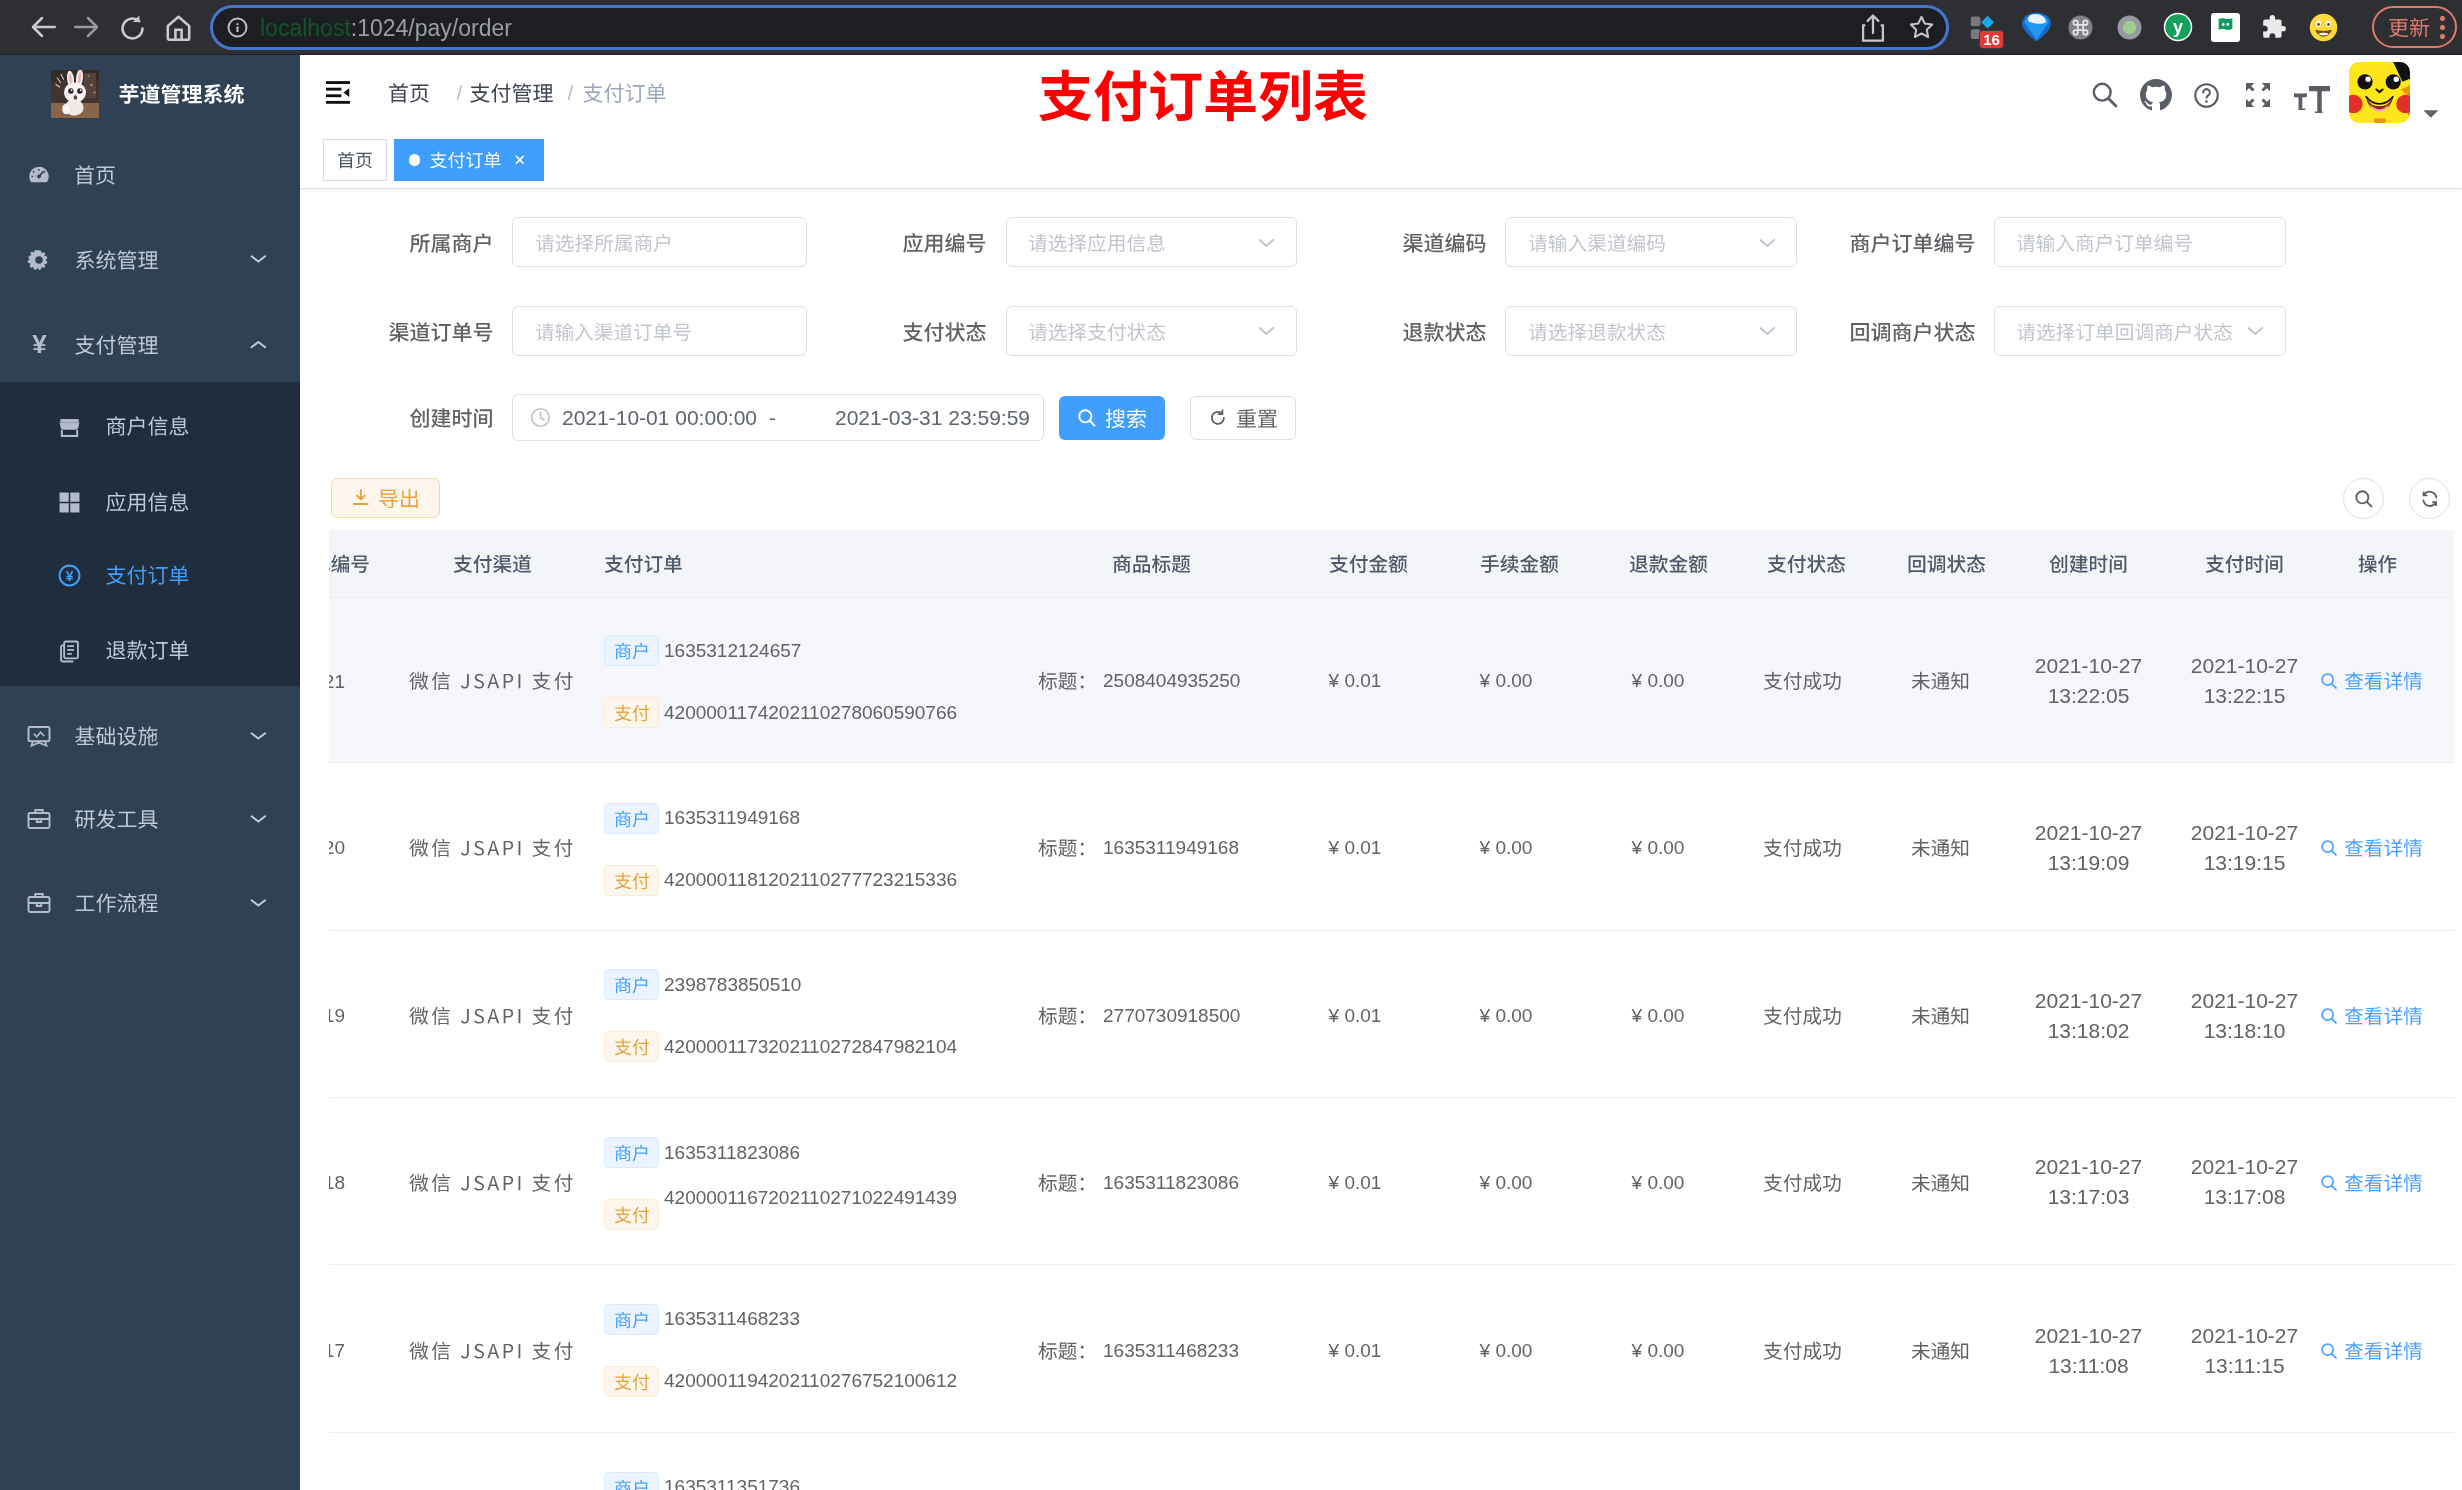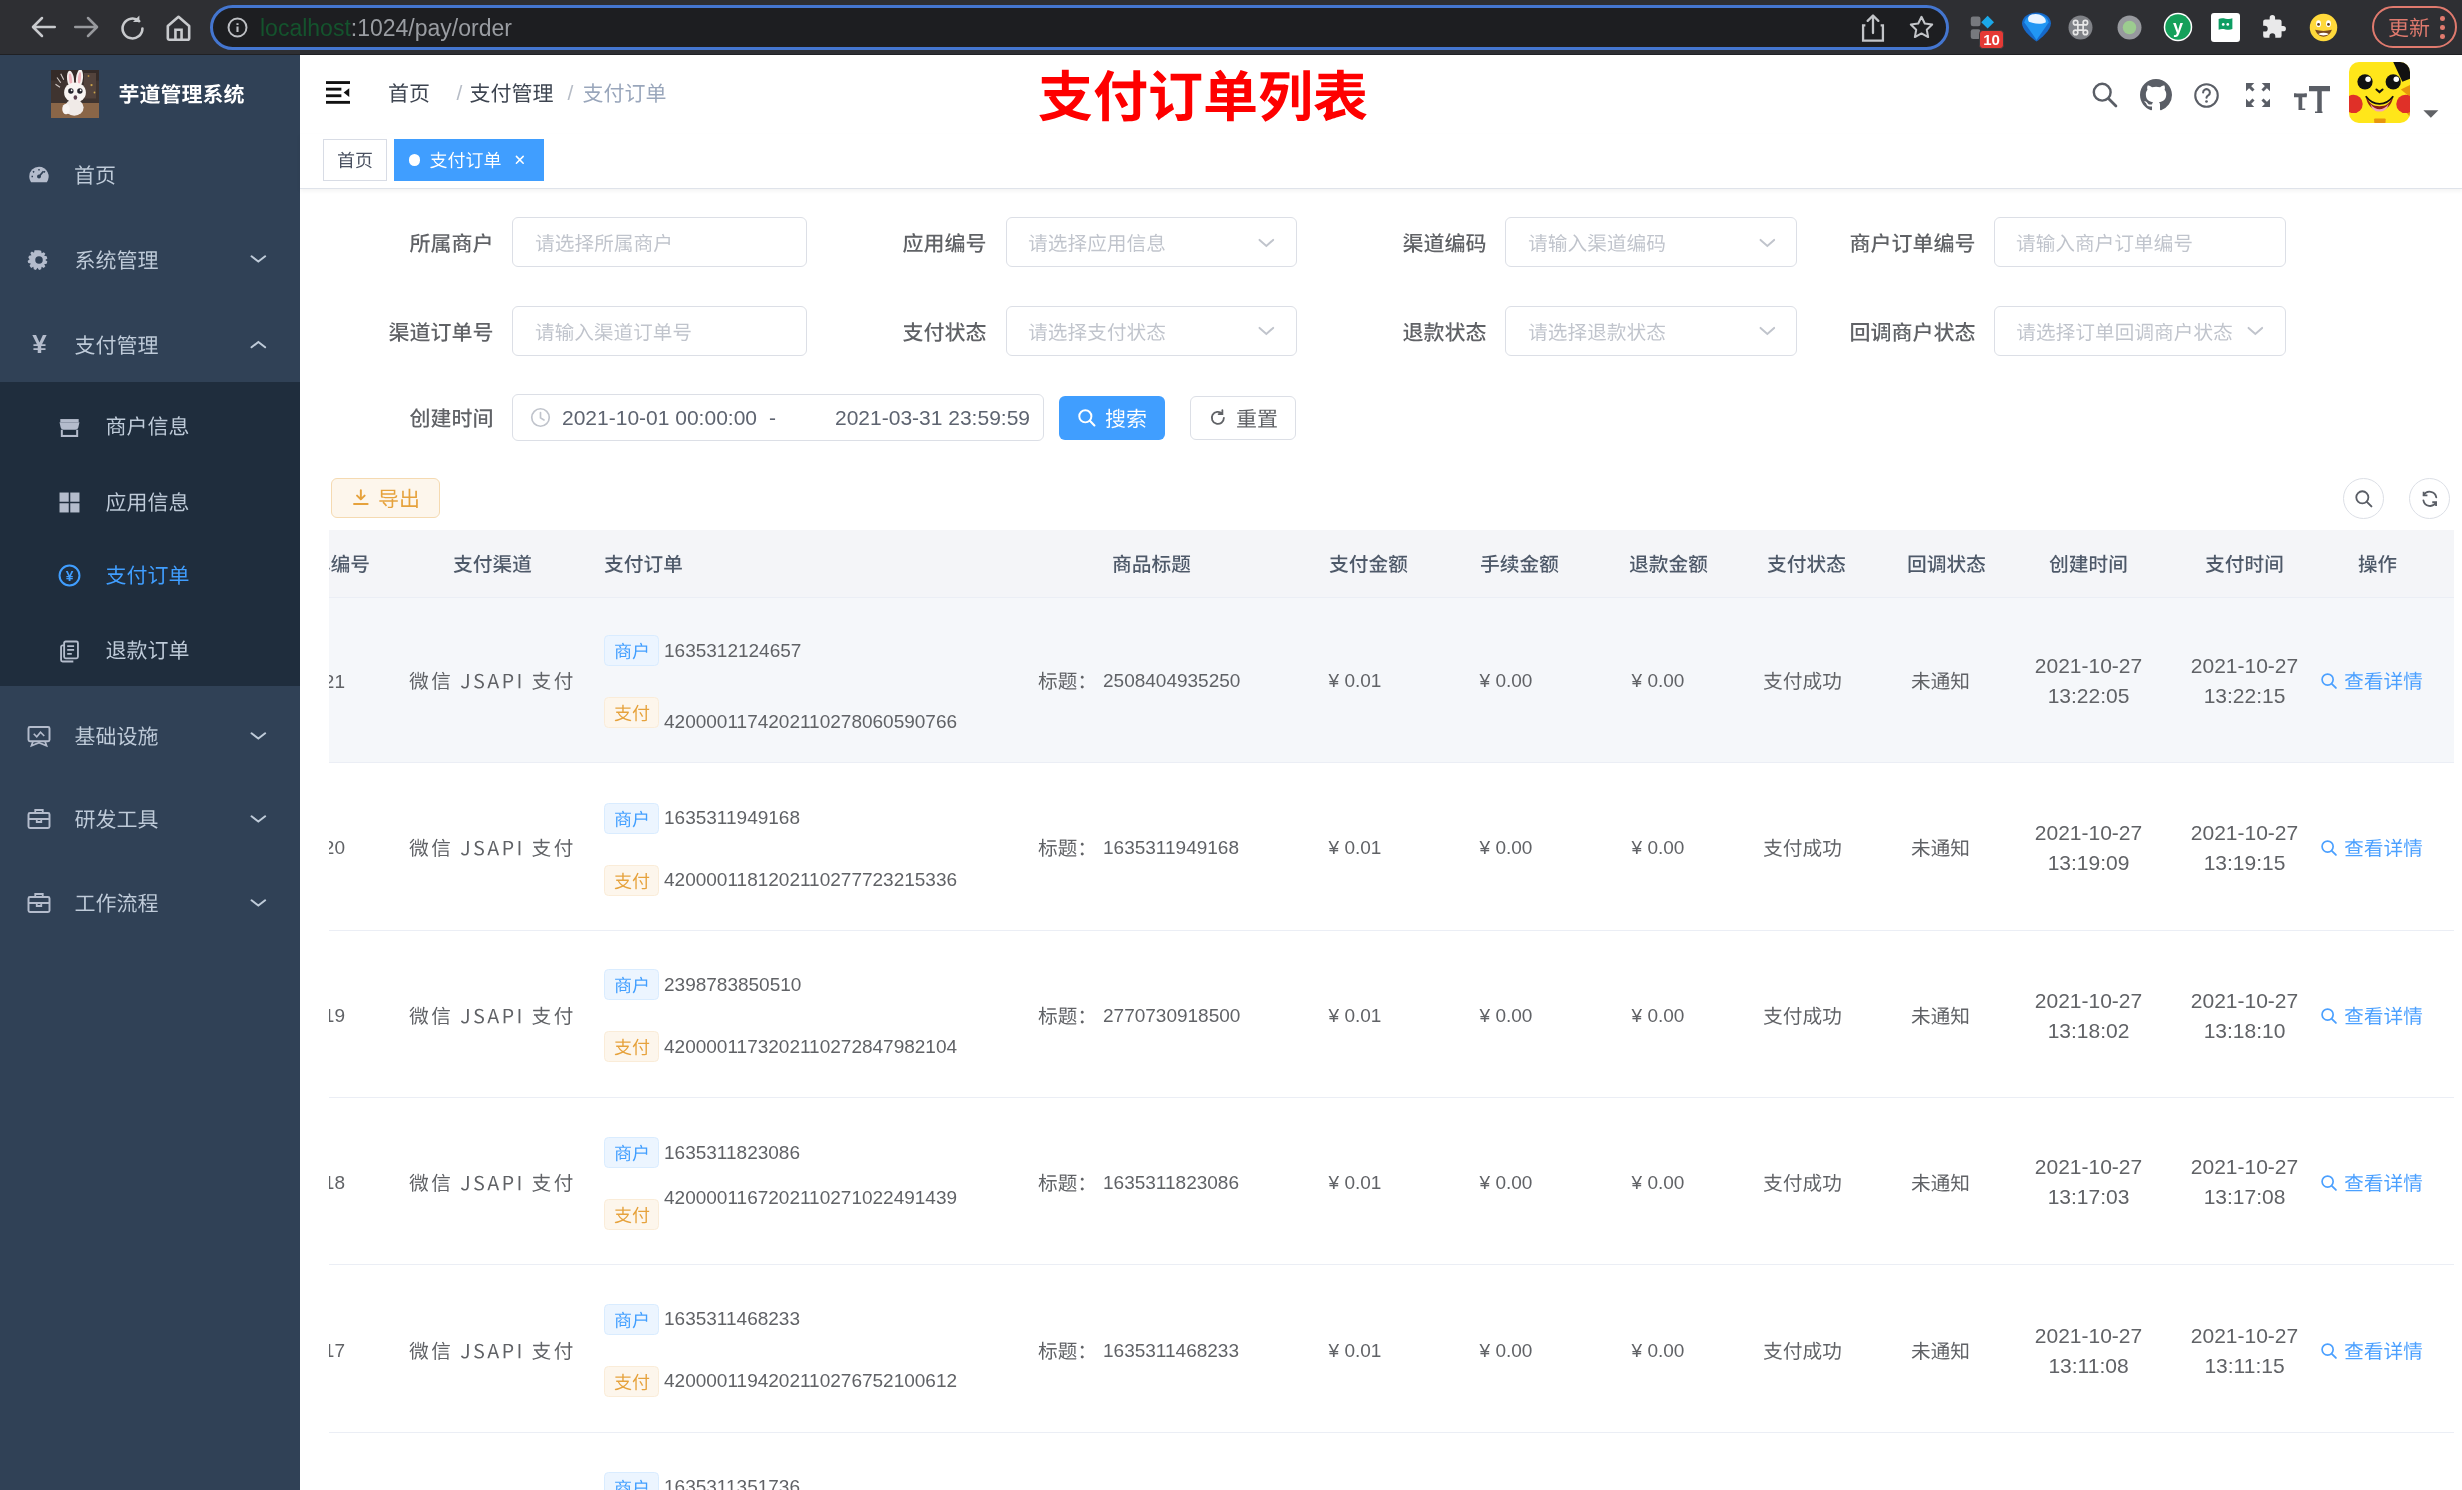--- a/index.html
+++ b/index.html
@@ -90,21 +90,21 @@
 <path d="M7 15H4v20h26V15h-3" stroke="#c3c5c9" stroke-width="3" fill="none"></path>
   </svg>
 <svg class="ab" style="left:1908px;top:13.6px" width="27" height="27" viewBox="0 0 24 24">
 <path d="M12 2.5l2.9 6 6.6.9-4.8 4.6 1.2 6.5-5.9-3.2-5.9 3.2 1.2-6.5L2.5 9.4l6.6-.9z" stroke="#c3c5c9" stroke-width="1.8" fill="none" stroke-linejoin="round"></path>
   </svg>
 <svg class="ab" style="left:1967px;top:12px" width="30" height="30" viewBox="0 0 40 40">
 <rect x="5" y="6" width="13" height="13" rx="3" fill="#77797e"></rect>
     <rect x="5" y="23" width="13" height="13" rx="3" fill="#77797e"></rect>
 <path d="M27.5 5l8.5 8.5-8.5 8.5L19 13.5z" fill="#1ba8e8"></path>
   </svg>
-<div class="ab fc" style="left:1979px;top:29.5px;width:25px;height:19.7px;background:#e53935;border-radius:3.8px;color:#fff;font-size:15px;font-weight:700;border:0.8px solid #3a3b3e">10</div>
+<div class="ab fc" style="left:1979px;top:29.5px;width:25px;height:19.7px;background:#e53935;border-radius:3.8px;color:#fff;font-size:15px;font-weight:700;border:0.8px solid #3a3b3e">16</div>
 <svg class="ab" style="left:2019px;top:10.6px" width="35" height="32" viewBox="0 0 46 42">
 <path d="M23 2C33 2 42 8 42 16c0 9-13 20-19 24C17 36 4 25 4 16 4 8 13 2 23 2z" fill="#1669c9"></path>
 <path d="M23 4c8 0 15 5 16 11L23 38 7 15C8 9 15 4 23 4z" fill="#2196f3"></path>
 <path d="M14 6c5-3 12-3 17 1 3 2 5 5 4 8-6 3-14 2-22-1-2-3-1-6 1-8z" fill="#eaf4ff"></path>
   </svg>
 <svg class="ab" style="left:2067px;top:14.4px" width="27" height="27" viewBox="0 0 36 36">
 <circle cx="18" cy="18" r="16" fill="#808287"></circle>
 <g stroke="#e8e8e8" stroke-width="2.2" fill="none">
 <path d="M14.5 14.5h7v7h-7z"></path>
 <circle cx="11.5" cy="11.5" r="3"></circle>
@@ -724,21 +724,21 @@
       </svg>
     </div>
     <div class="ab num" style="left:335px;top:107px;font-size:19px;line-height:27px">1635312124657</div>
     <div class="ab fc" style="left:275px;top:167px;width:55px;height:31px;background:#fdf6ec;border:1.5px solid #faecd8;border-radius:4.5px">
       <svg class="zh" width="36" height="18" viewBox="0 0 48.0 24.0" style="">
         <g transform="translate(0,21.12) scale(0.024000,-0.024000)">
           <use href="#z46" fill="#e6a23c"></use>
         </g>
       </svg>
     </div>
-    <div class="ab num" style="left:335px;top:178px;font-size:19px;line-height:27px">4200001174202110278060590766</div>
+    <div class="ab num" style="left:335px;top:169px;font-size:19px;line-height:27px">4200001174202110278060590766</div>
     <div class="ab fx" style="left:709px;top:151px;width:227px;height:0;justify-content:flex-start">
       <svg class="zh" width="59" height="19.7" viewBox="0 0 78.0 26.0" style="">
         <g transform="translate(0,22.88) scale(0.026000,-0.026000)">
           <use href="#z47" fill="#606266"></use>
         </g>
       </svg>
       <span class="num" style="font-size:19px;margin-left:6px">2508404935250</span>
     </div>
     <div class="ab fc" style="left:1026px;top:151px;width:0;height:0">
       <span class="num" style="font-size:19px;white-space:nowrap">¥ 0.01</span>

